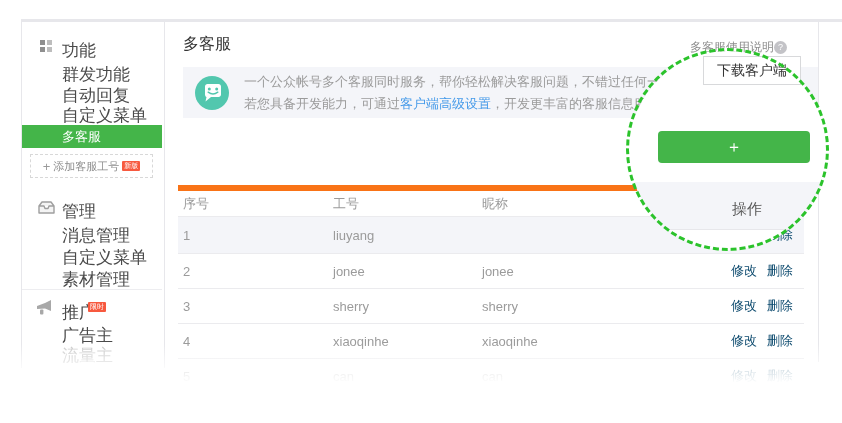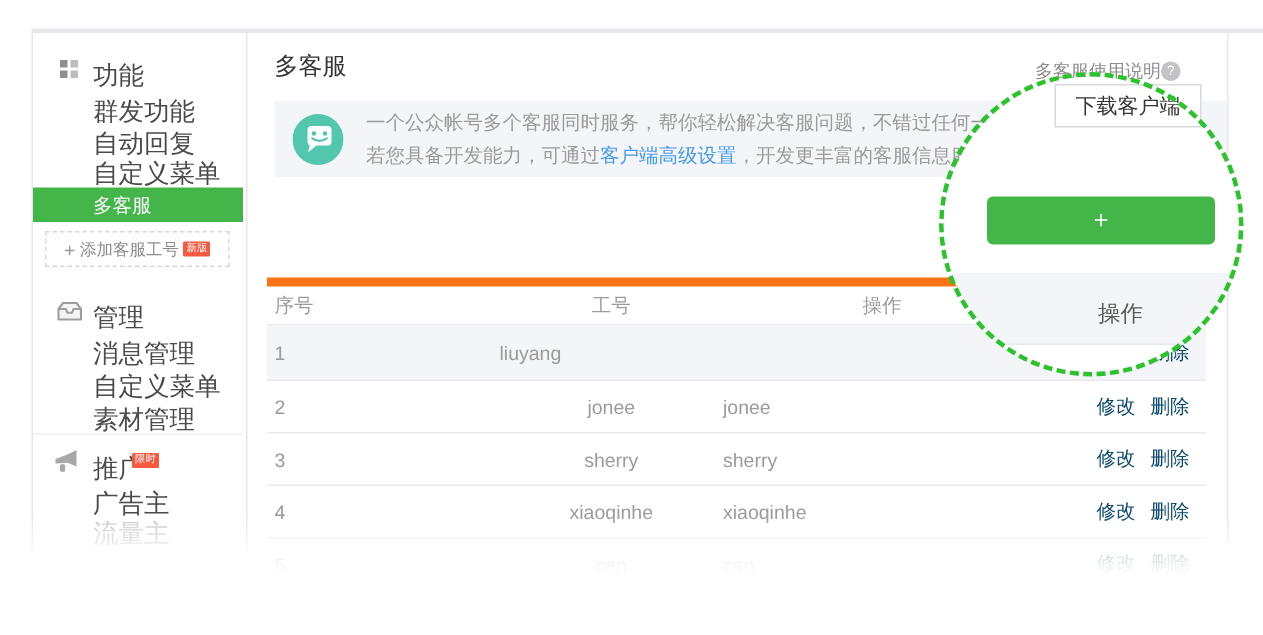--- a/index.html
+++ b/index.html
@@ -45,21 +45,21 @@
   .notice-l2{left:244px;top:95px;font-size:13px;color:#9b9b9b;white-space:nowrap;}
   .blue-link{color:#459ae9;cursor:pointer;text-decoration:none;}
 
   
   .table{left:178px;top:185px;width:626px;z-index:1;}
   .t-head{display:flex;align-items:center;height:25px;border-top:6px solid #f97316;border-bottom:1px solid #ebebee;
           font-size:13px;color:#9b9b9b;}
   .t-row{display:flex;align-items:center;height:34px;border-bottom:1px solid #ebebee;font-size:13px;color:#9b9b9b;}
   .t-row.row-first{height:36px;background:#f4f5f9;}
   .c1{width:155px;padding-left:5px;box-sizing:border-box;}
-  .c2{width:149px;text-align:center;}
+  .c2{width:149px;}
   .c3{flex:1;}
   .c4{width:130px;display:flex;justify-content:flex-end;gap:10px;padding-right:11px;box-sizing:border-box;}
   .c4.head{display:block;text-align:right;}
   .action-link{color:#0c4a6e;cursor:pointer;}
 
   
   .circle-fill{left:629px;top:51px;width:199px;height:199px;border-radius:50%;background:#fff;
                overflow:hidden;z-index:5;}
   .circle-band{position:absolute;left:0;top:131px;width:100%;height:47px;background:#f4f5f9;
                border-bottom:1px solid #e7e7eb;}
@@ -137,20 +137,21 @@
   </svg>
   <div class="abs notice-l1">一个公众帐号多个客服同时服务，帮你轻松解决客服问题，不错过任何一个订单；</div>
   <div class="abs notice-l2">
     <span>若您具备开发能力，可通过</span><span class="blue-link">客户端高级设置</span><span>，开发更丰富的客服信息服务功能；</span>
   </div>
 
   <div class="abs table">
     <div class="t-head">
       <span class="c1">序号</span>
       <span class="c2">工号</span>
+      <span class="c3">昵称</span>
       <span class="c4 head">操作</span>
     </div>
     <div>
         <div class="t-row row-first">
       <span class="c1">1</span>
       <span class="c3">liuyang</span>
       <span class="c4">
         <span class="action-link">修改</span>
         <span class="action-link">删除</span>
       </span>

